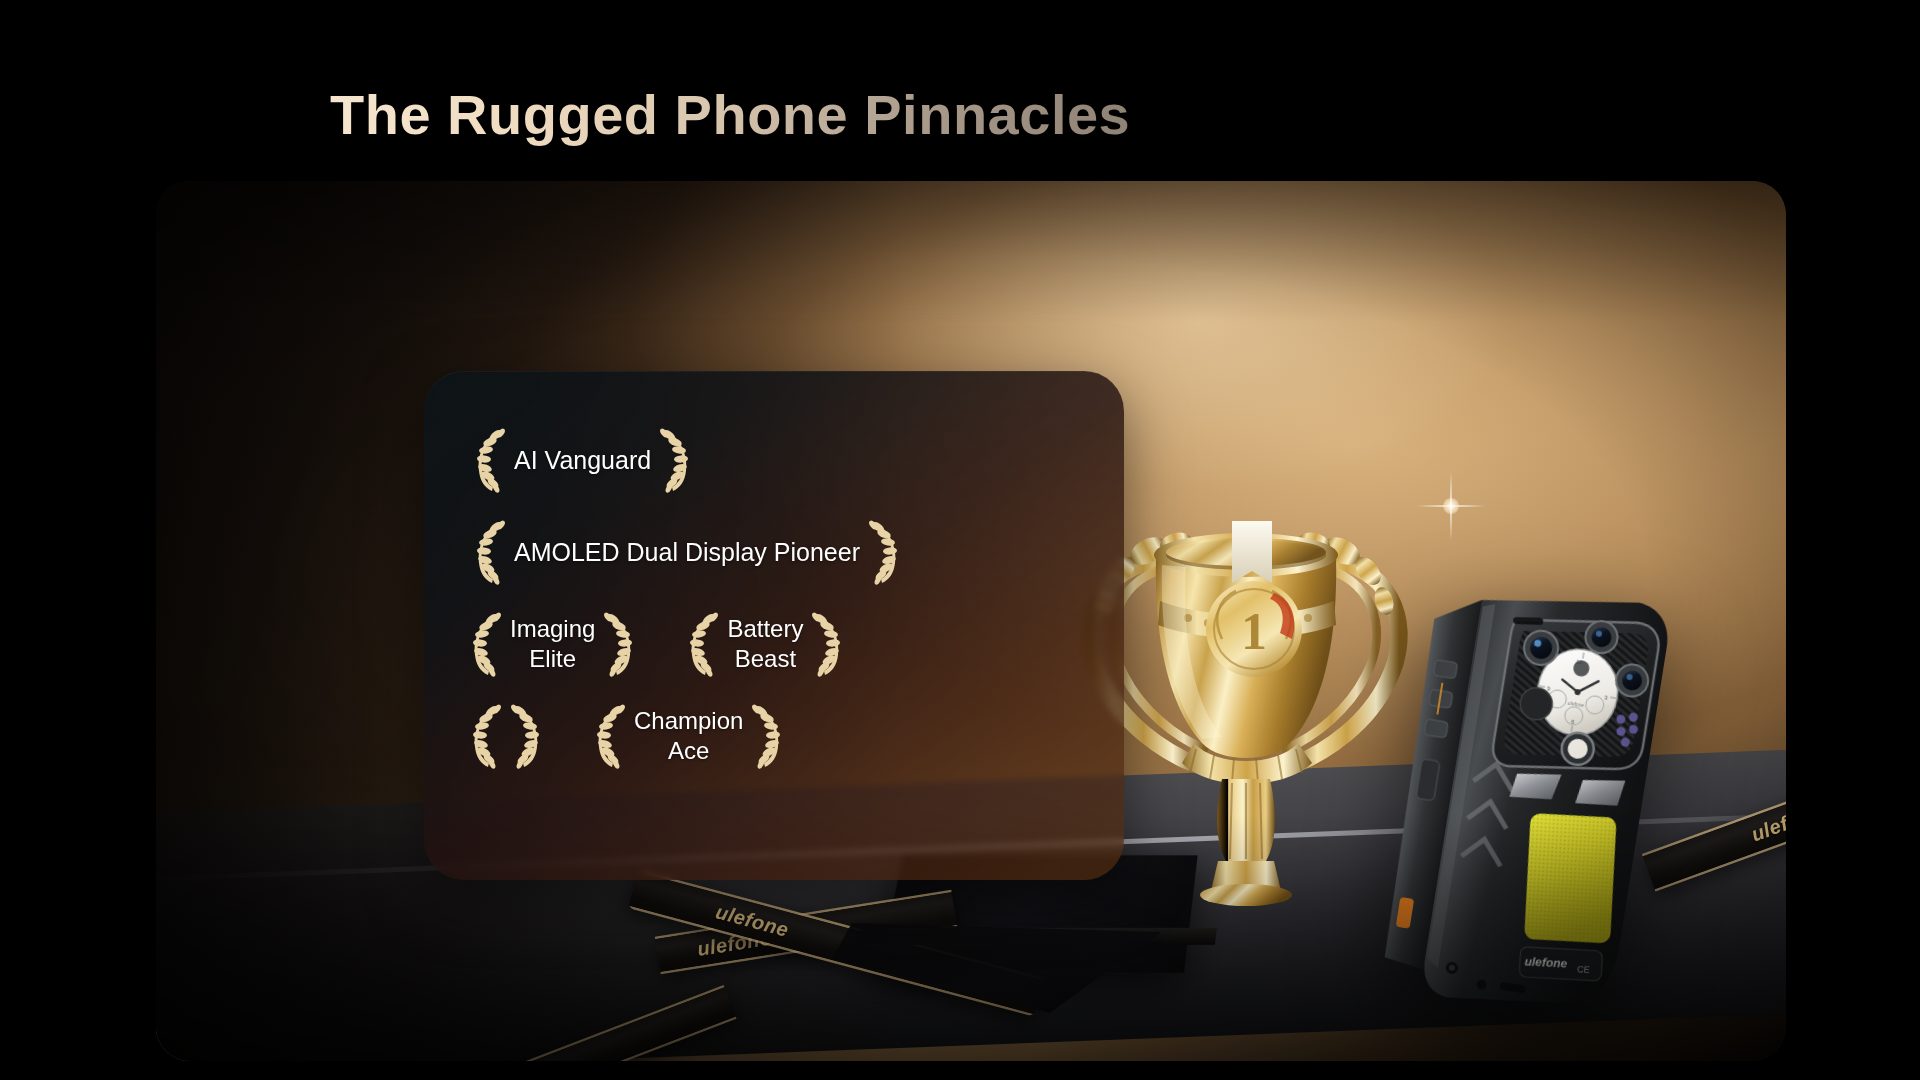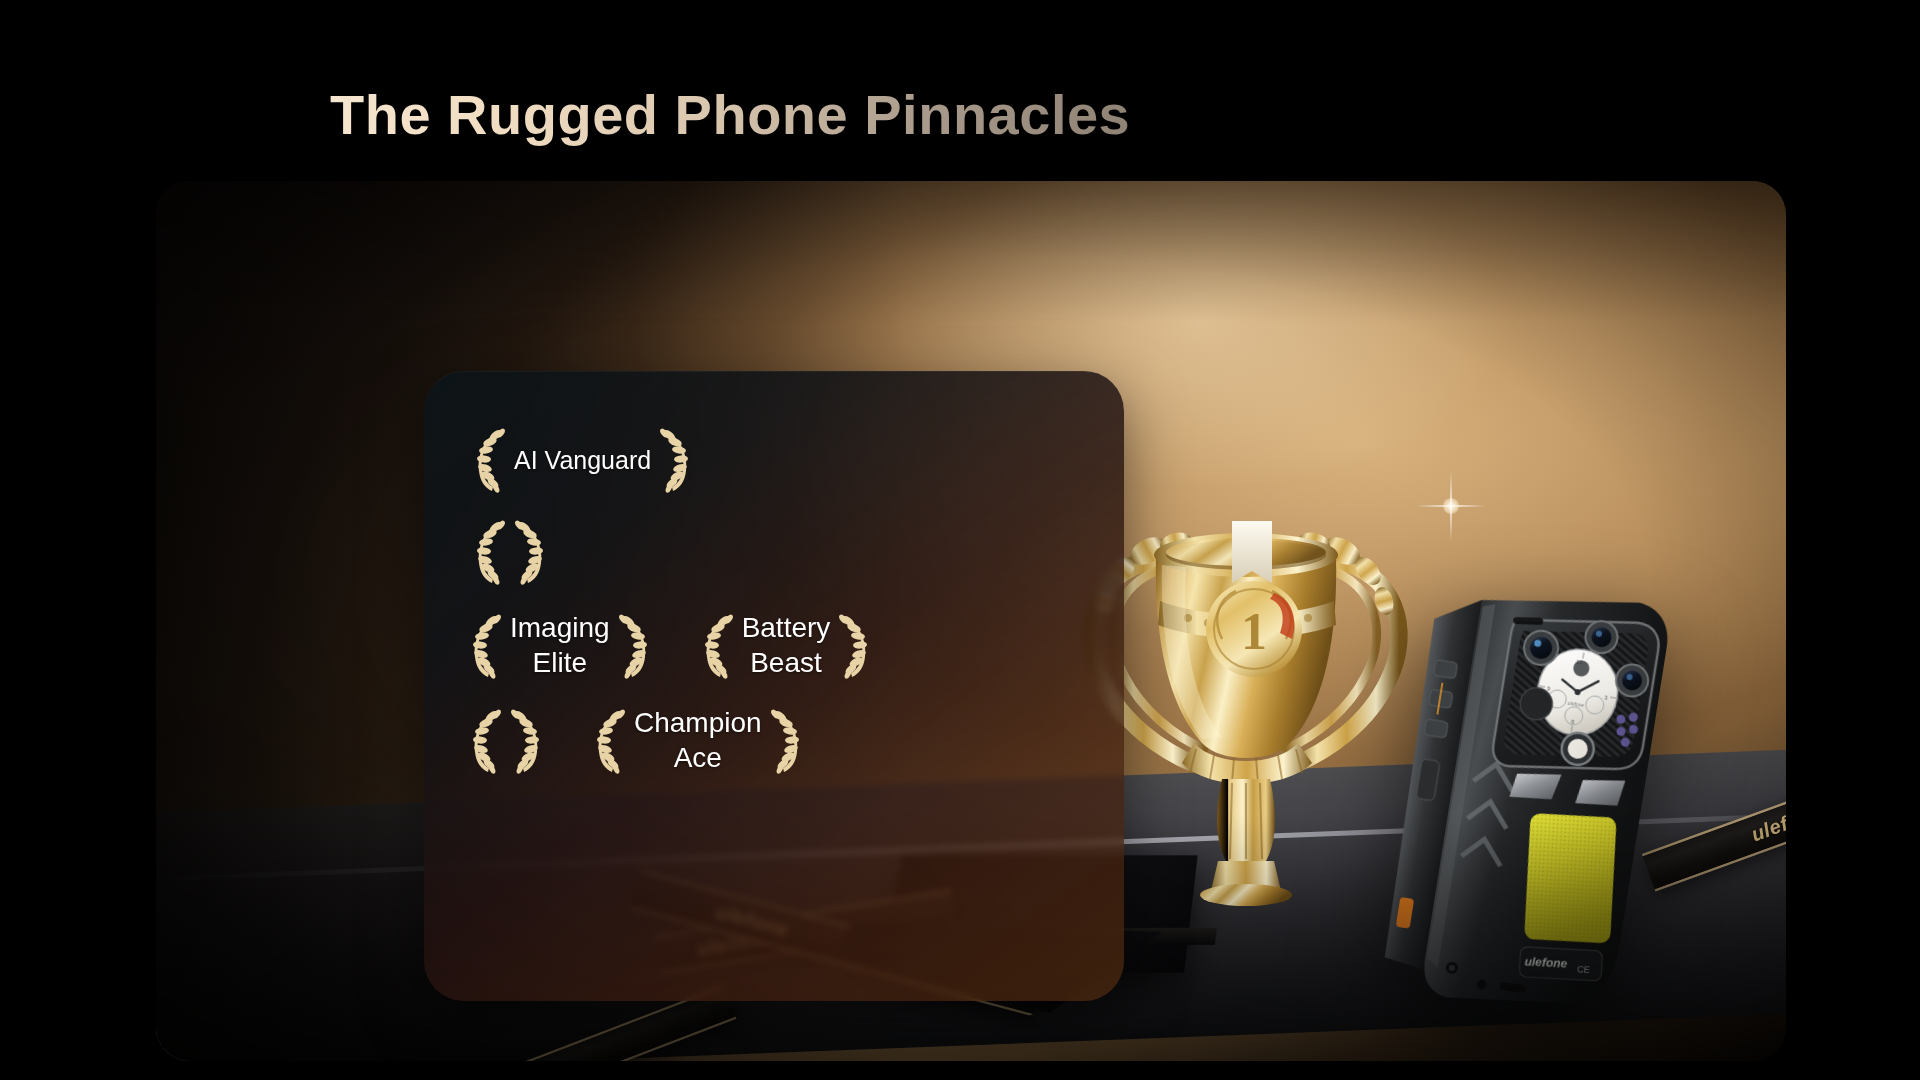--- a/index.html
+++ b/index.html
@@ -202,21 +202,21 @@
   }
   .ribbon-text.r-left-mid { margin-left: 90px; font-size: 18px; }
   .ribbon-text.r-left-arc { margin-left: 86px; }
   .ribbon-text.r-left-top { margin-left: 40px; }
   .ribbon-text.r-right    { margin-left: 110px; }
 
   
   .panel {
     position: absolute;
     left: 268px; top: 190px;
-    width: 700px; height: 630px;
+    width: 700px; height: 509px;
     border-radius: 40px;
     background: linear-gradient(145deg,
       rgba(12,20,24,0.90) 0%,
       rgba(16,18,22,0.88) 26%,
       rgba(36,18,16,0.84) 52%,
       rgba(60,28,14,0.78) 74%,
       rgba(84,44,16,0.70) 100%);
     backdrop-filter: blur(3px);
     box-shadow:
       inset 0 1px 0 rgba(255,255,255,0.045),
@@ -240,21 +240,21 @@
 
   .badge-label {
     color: #ffffff;
     font-size: 25px;
     font-weight: 400;
     line-height: 1.24;
     text-align: center;
     white-space: pre-line;
     text-shadow: 0 1px 3px rgba(0,0,0,0.55);
   }
-  .badge.tall .badge-label { font-size: 28px; }
+  .badge.tall .badge-label { font-size: 24px; }
 
   .laurel { width: 34px; height: 66px; flex: 0 0 auto; }
   .laurel.right { transform: scaleX(-1); }
   .laurel svg { display: block; width: 100%; height: 100%; }
 
   
   .trophy { position: absolute; left: 880px; top: 262px; width: 420px; height: 480px; }
   .trophy svg { display: block; width: 100%; height: 100%; overflow: visible; }
 
   .sparkle {
@@ -634,20 +634,21 @@
                 <ellipse cx="14" cy="23" rx="7" ry="3.6" transform="rotate(-8 14 23)"></ellipse>
                 <ellipse cx="12" cy="32" rx="7" ry="3.6" transform="rotate(4 12 32)"></ellipse>
                 <ellipse cx="13" cy="41" rx="7" ry="3.6" transform="rotate(16 13 41)"></ellipse>
                 <ellipse cx="16" cy="49" rx="7" ry="3.6" transform="rotate(28 16 49)"></ellipse>
                 <ellipse cx="21" cy="56" rx="6.5" ry="3.4" transform="rotate(40 21 56)"></ellipse>
                 <ellipse cx="29" cy="6" rx="5" ry="2.8" transform="rotate(-52 29 6)"></ellipse>
                 <ellipse cx="24" cy="61" rx="5" ry="2.6" transform="rotate(62 24 61)"></ellipse>
               </g>
             </svg>
           </span>
+          <span class="badge-label">AMOLED Dual Display Pioneer</span>
           <span class="laurel right">
             <svg viewBox="0 0 34 66" xmlns="http://www.w3.org/2000/svg">
               <g fill="#e8d3a6">
                 <path d="M26 4 C 12 12, 5 28, 7 44 C 8 54, 13 61, 20 64 L 21 60 C 15 57, 11 50, 10 42 C 8 28, 15 14, 27 7 Z"></path>
                 <ellipse cx="24" cy="8" rx="7" ry="3.6" transform="rotate(-34 24 8)"></ellipse>
                 <ellipse cx="18" cy="15" rx="7" ry="3.6" transform="rotate(-20 18 15)"></ellipse>
                 <ellipse cx="14" cy="23" rx="7" ry="3.6" transform="rotate(-8 14 23)"></ellipse>
                 <ellipse cx="12" cy="32" rx="7" ry="3.6" transform="rotate(4 12 32)"></ellipse>
                 <ellipse cx="13" cy="41" rx="7" ry="3.6" transform="rotate(16 13 41)"></ellipse>
                 <ellipse cx="16" cy="49" rx="7" ry="3.6" transform="rotate(28 16 49)"></ellipse>

